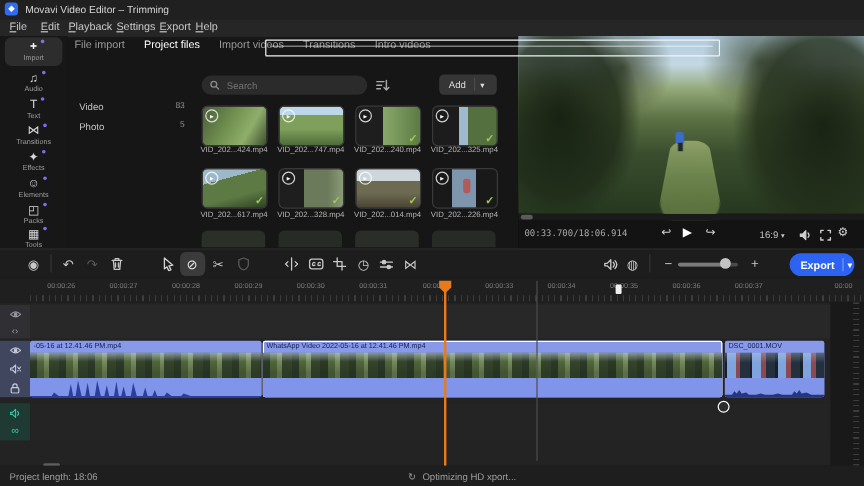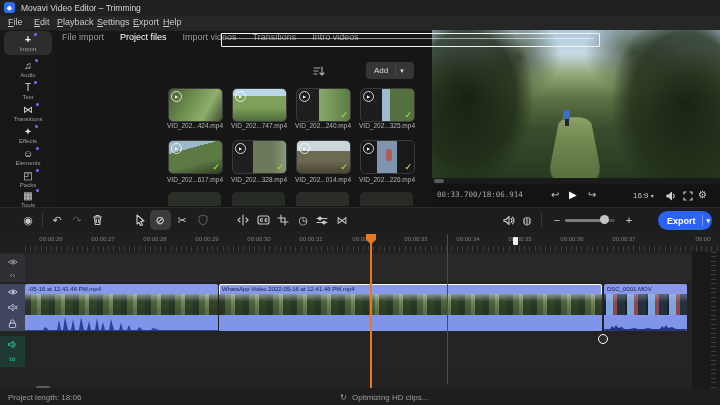--- a/index.html
+++ b/index.html
@@ -173,21 +173,36 @@
 
   <div class="abs mediapanel"></div>
   <div class="abs tabs">
     <span class="tab">File import</span>
     <span class="tab active">Project files</span>
     <span class="tab">Import videos</span>
     <span class="tab">Transitions</span>
     <span class="tab">Intro videos</span>
   </div>
 
-
+  <div class="abs catrow" style="top:85px">
+    <span class="abs" style="left:8px">Video</span>
+    <span class="catcount">83</span>
+  </div>
+  <div class="abs catrow" style="top:101px">
+    <span class="abs" style="left:8px">Photo</span>
+    <span class="catcount">5</span>
+  </div>
+
+  <div class="abs search">
+    <svg style="margin:0 4px 0 7px" width="8" height="8" viewBox="0 0 10 10" fill="none" stroke="#8a8a8a" stroke-width="1.4">
+        <circle cx="4" cy="4" r="3"></circle>
+        <path d="M6.5 6.5 L9 9"></path>
+      </svg>
+    <input placeholder="Search" style="">
+  </div>
   <svg class="abs" style="left:313px;top:66px" width="12" height="11" viewBox="0 0 12 11" fill="none" stroke="#a9a9a9" stroke-width="1.2">
       <path d="M1 2h6M1 5h4M1 8h3M9 1v8M9 9l-2-2M9 9l2-2"></path>
     </svg>
   <div class="abs addbtn">
     <span style="padding-left:8px">Add</span>
     <span style="margin-left:7px;width:1px;height:11px;background:#4a4a4a"></span>
     <span style="padding-left:4px;font-size:7px">▾</span>
   </div>
 
   <div class="abs thumb" style="left:168px;top:88px;background:linear-gradient(120deg,#4a5d3a,#6f8f4f 40%,#8fae6b 70%,#3c4f2e)">
@@ -410,15 +425,15 @@
 
   <div class="abs grayline"></div>
   <div class="abs playheadline"></div>
   <div class="abs playheadcap"></div>
 
   <div class="abs hscroll"></div>
 
   <div class="abs statusbar"></div>
   <div class="abs statustext" style="left:8px;top:393px">Project length: 18:06</div>
   <div class="abs statustext" style="left:340px;top:393px">↻</div>
-  <div class="abs statustext" style="left:352px;top:393px">Optimizing HD clips...</div>
+  <div class="abs statustext" style="left:352px;top:393px">Optimizing HD xport...</div>
 
 </div>
 
 </body></html>

